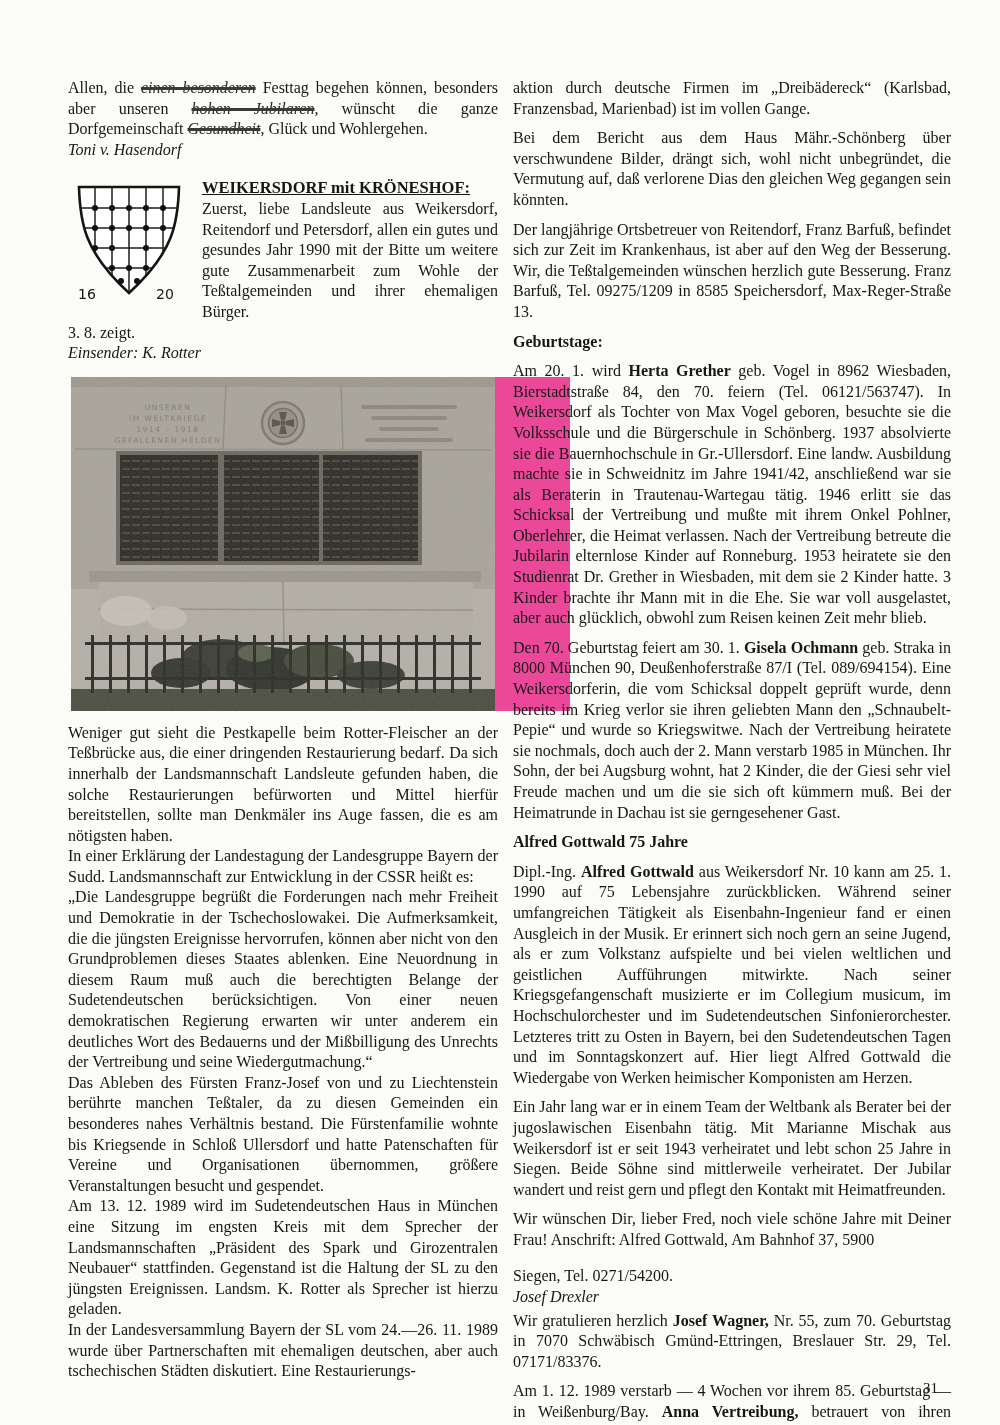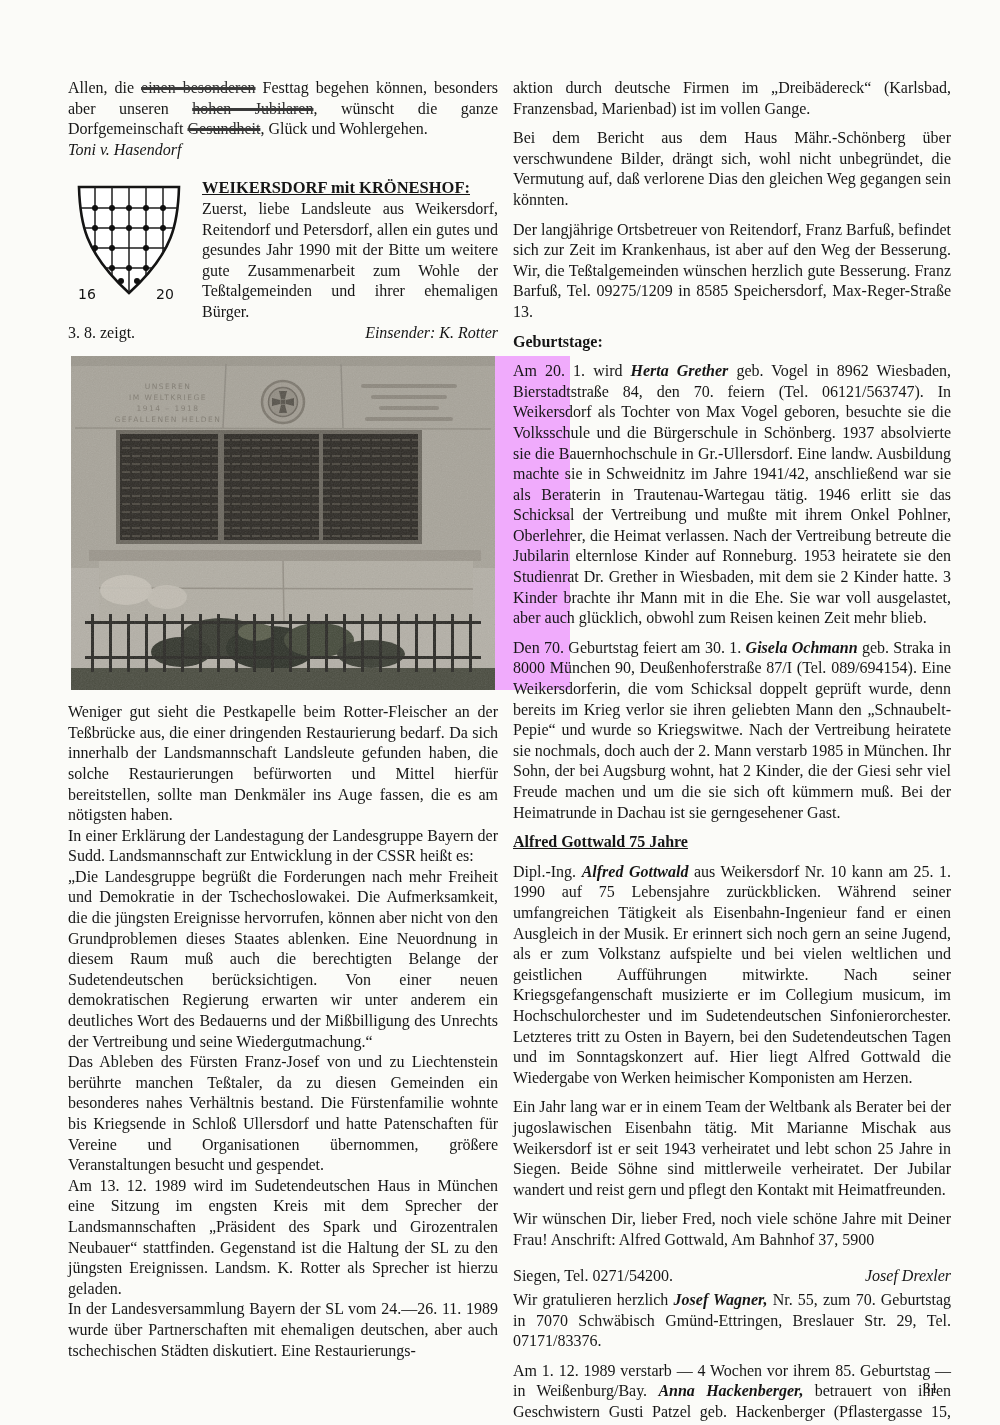--- a/index.html
+++ b/index.html
@@ -13,30 +13,30 @@
   }
   .page{position:absolute;left:0;top:0;width:1000px;height:1425px;}
   .cols{position:absolute;left:68px;top:78px;display:flex;gap:15px;}
   .col{font-size:16px;line-height:20.6px;text-align:justify;}
   .col.left{width:430px;}
   .col.right{width:438px;}
   p{margin:0;}
   .col.right p{margin:0 0 9px 0;}
   .sig{font-style:italic;}
   .it{font-style:italic;}
-  .lineflex{display:flex;justify-content:space-between;}
-  .smudge{text-decoration:line-through;text-decoration-thickness:2.5px;text-decoration-color:#3a3a3a;color:#2c2c2c;}
+  .lineflex{display:flex;justify-content:space-between;flex-direction:column;}
+  .smudge{text-decoration:line-through;text-decoration-thickness:2.5px;text-decoration-color:#3a3a3a;color:#2c2c2c;font-style:italic;}
   .wk{margin-top:18px;}
   .wk h3{margin:0;font-size:16.5px;display:inline;text-decoration:underline;}
   .crest{float:left;width:122px;height:122px;margin:2px 12px 4px 0;}
   .bold-h{font-weight:bold;margin:2px 0 0 0;}
-  .gap-top{margin-top:16px;text-decoration:underline;}
-  .photo{width:499px;height:334px;margin:13px 0 12px 3px;background:#f0abfc;}
+  .gap-top{margin-top:16px;}
+  .photo{width:499px;height:334px;margin:13px 0 12px 3px;background:#ec4899;}
   .pagenum{position:absolute;right:62px;bottom:28px;font-size:15px;}
-  b{font-weight:bold;font-style:italic;}
+  b{font-weight:bold;}
 </style>
 </head>
 <body>
 
 <div class="page">
   <div class="cols">
 
     <div class="col left">
 
       <p><span>Allen, die </span><span class="smudge">einen besonderen</span><span> Festtag begehen können, besonders aber unseren </span><span class="smudge">hohen Jubilaren</span><span>, wünscht die ganze Dorfgemeinschaft </span><span class="smudge">Gesundheit</span><span>, Glück und Wohlergehen.</span></p>
@@ -213,18 +213,18 @@
       <p>Ein Jahr lang war er in einem Team der Weltbank als Berater bei der jugoslawischen Eisenbahn tätig. Mit Marianne Mischak aus Weikersdorf ist er seit 1943 verheiratet und lebt schon 25 Jahre in Siegen. Beide Söhne sind mittlerweile verheiratet. Der Jubilar wandert und reist gern und pflegt den Kontakt mit Heimatfreunden.</p>
 
       <p style="margin-bottom:16px">Wir wünschen Dir, lieber Fred, noch viele schöne Jahre mit Deiner Frau! Anschrift: Alfred Gottwald, Am Bahnhof 37, 5900</p>
       <div class="lineflex" style="margin-bottom:3px">
         <span>Siegen, Tel. 0271/54200.</span>
         <span class="it">Josef Drexler</span>
       </div>
 
       <p><span>Wir gratulieren herzlich </span><b>Josef Wagner,</b><span> Nr. 55, zum 70. Geburtstag in 7070 Schwäbisch Gmünd-Ettringen, Breslauer Str. 29, Tel. 07171/83376.</span></p>
 
-      <p><span>Am 1. 12. 1989 verstarb — 4 Wochen vor ihrem 85. Geburtstag — in Weißenburg/Bay. </span><b>Anna Hackenberger,</b><span> betrauert von ihren Geschwistern Gusti Patzel geb. Hackenberger (Pflastergasse 15, 8832 Weißenburg) und Edmund Hackenberger.</span></p>
+      <p><span>Am 1. 12. 1989 verstarb — 4 Wochen vor ihrem 85. Geburtstag — in Weißenburg/Bay. </span><b>Anna Vertreibung,</b><span> betrauert von ihren Geschwistern Gusti Patzel geb. Hackenberger (Pflastergasse 15, 8832 Weißenburg) und Edmund Hackenberger.</span></p>
     </div>
   </div>
 
   <div class="pagenum">31</div>
 </div>
 
 </body></html>

